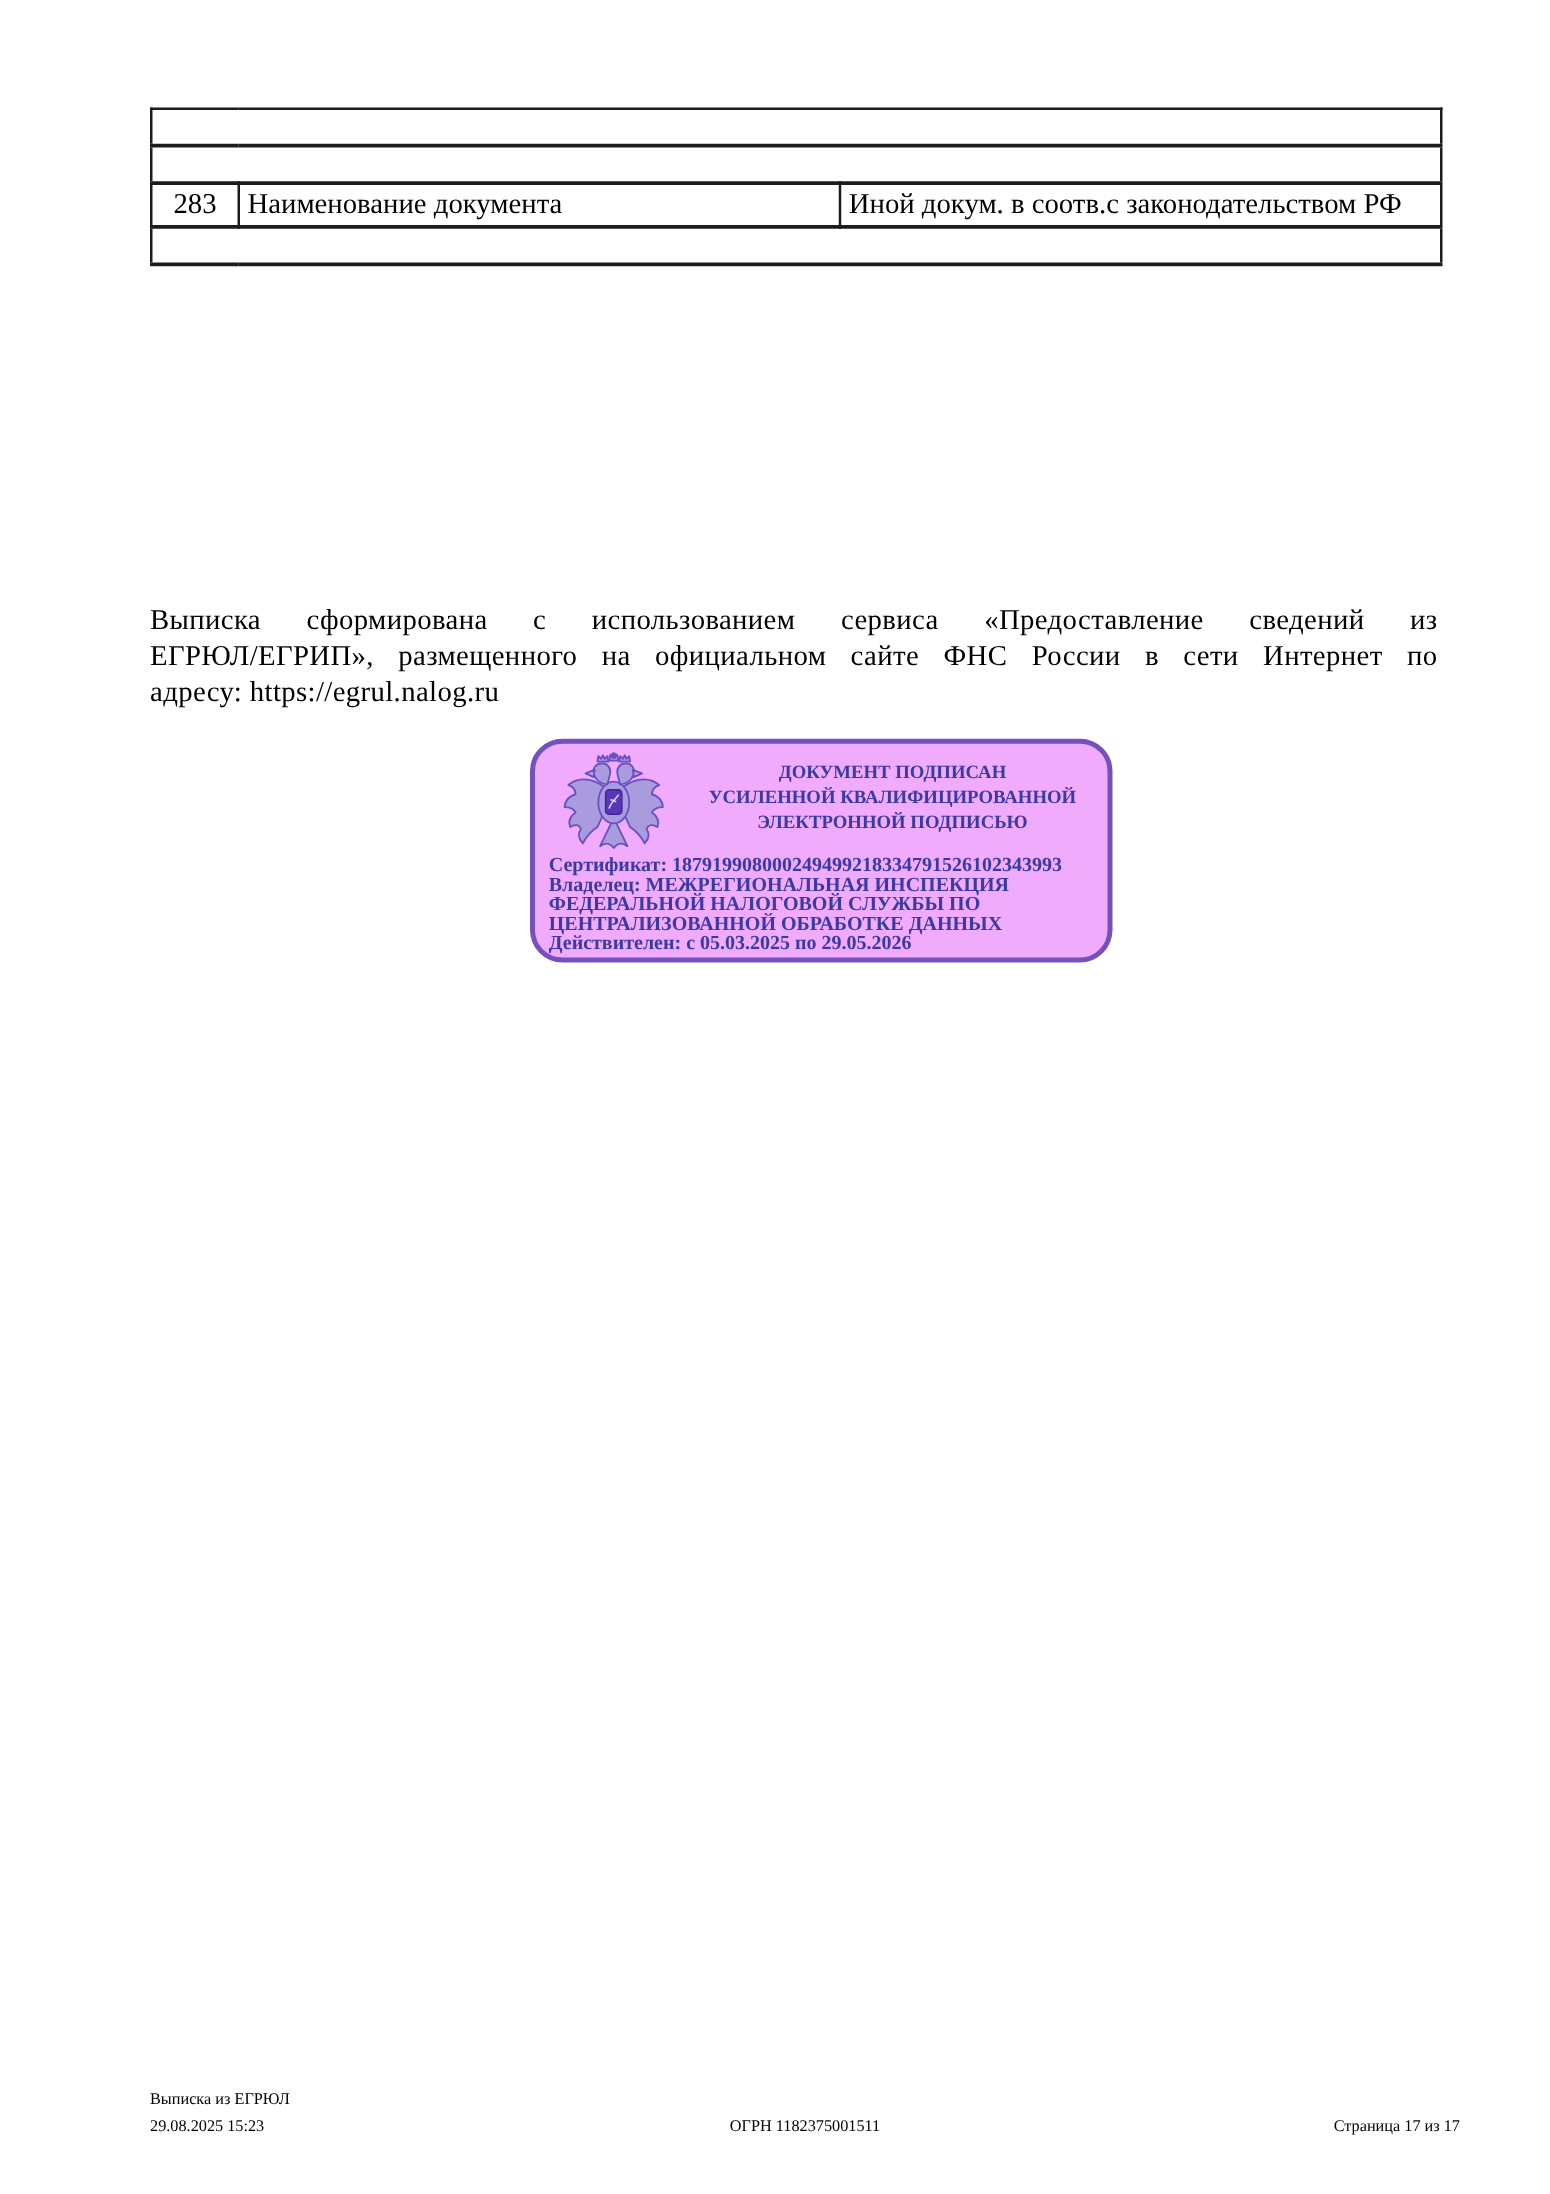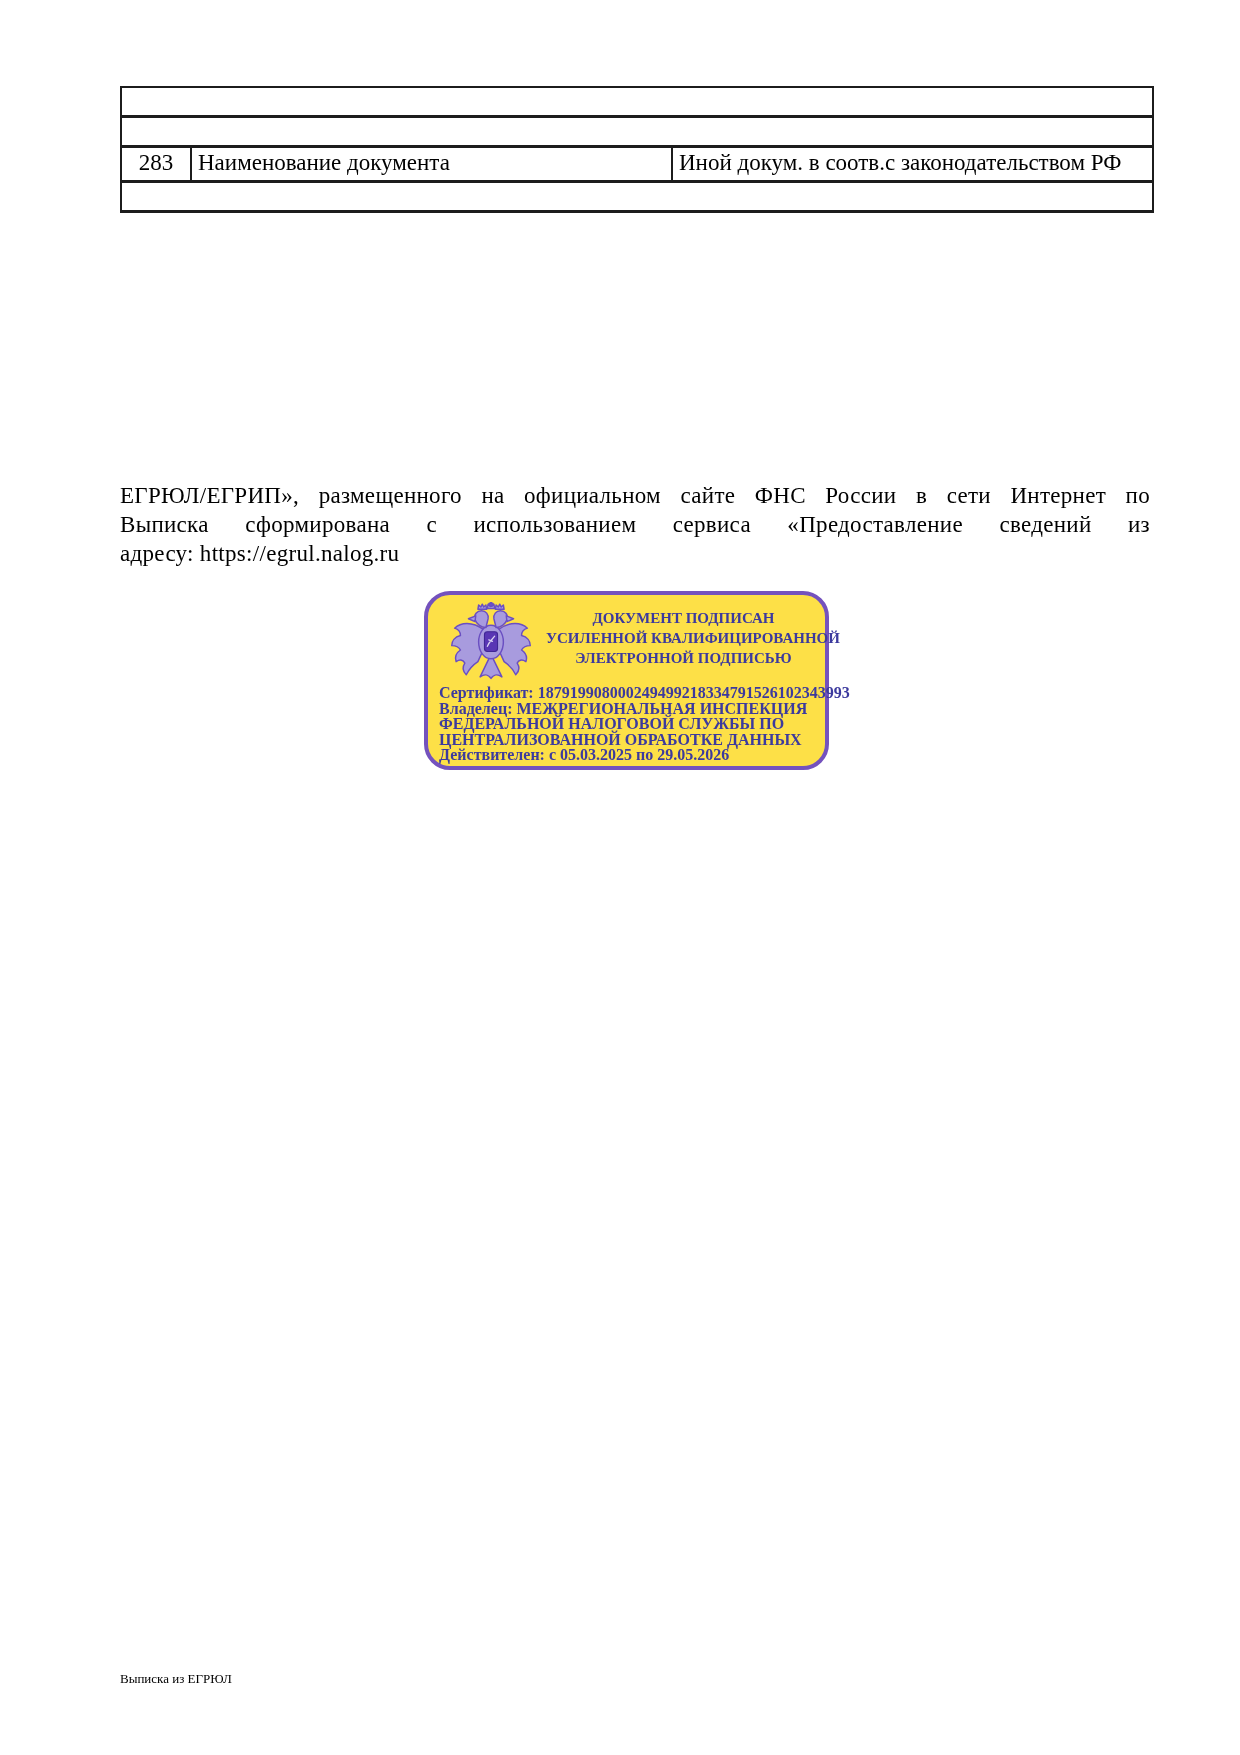--- a/index.html
+++ b/index.html
@@ -30,23 +30,23 @@
 
   
   .note {
     position: absolute; left: 120px; top: 481px; width: 1030px;
     font-size: 23px; line-height: 29px; letter-spacing: 0.3px;
   }
   .note .j { text-align: justify; text-align-last: justify; }
 
   
   .stamp {
-    position: absolute; left: 424px; top: 591px; width: 405px; height: 179px;
+    position: absolute; left: 424px; top: 591px; width: 466px; height: 179px;
     border: 4px solid #7452bd; border-radius: 26px; box-sizing: border-box;
-    background: #fde047;
+    background: #f0abfc;
   }
   .stamp-heading {
     position: absolute; left: 118px; right: 4px; top: 13px;
     text-align: center; color: #3c3a9e; font-weight: bold;
     font-size: 15px; line-height: 20px;
   }
   .stamp-heading div { white-space: nowrap; }
   .stamp-details {
     position: absolute; left: 11px; top: 90px; width: 372px;
     color: #3c3a9e; font-weight: bold; font-size: 16px; line-height: 15.5px;
@@ -86,22 +86,22 @@
         <td class="val">Иной докум. в соотв.с законодательством РФ</td>
       </tr>
       <tr class="sep">
         <td colspan="3"></td>
       </tr>
     </tbody>
   </table>
 </div>
 
 <div class="note">
+  <div class="j">Выписка сформирована с использованием сервиса «Предоставление сведений из</div>
   <div class="j">ЕГРЮЛ/ЕГРИП», размещенного на официальном сайте ФНС России в сети Интернет по</div>
-  <div class="j">Выписка сформирована с использованием сервиса «Предоставление сведений из</div>
   <div>адресу: https://egrul.nalog.ru</div>
 </div>
 
 <div class="stamp">
   <svg class="eagle" viewBox="0 0 120 110" xmlns="http://www.w3.org/2000/svg">
     <g fill="#a89bde" stroke="#6a4fc2" stroke-width="2" stroke-linejoin="round">
 
       <path d="M50 38 C34 26 18 28 10 36 C16 38 18 42 18 46 C10 48 6 54 6 60 C12 60 16 62 18 66 C12 70 10 76 12 82 C18 78 22 80 24 84 C20 90 22 96 26 100 C30 92 36 86 42 82 L52 60 Z"></path>
 
       <path d="M70 38 C86 26 102 28 110 36 C104 38 102 42 102 46 C110 48 114 54 114 60 C108 60 104 62 102 66 C108 70 110 76 108 82 C102 78 98 80 96 84 C100 90 98 96 94 100 C90 92 84 86 78 82 L68 60 Z"></path>
@@ -135,13 +135,18 @@
 
   <div class="stamp-details">
     <div><span class="lbl">Сертификат:</span><span>187919908000249499218334791526102343993</span></div>
     <div><span class="lbl">Владелец:</span><span>МЕЖРЕГИОНАЛЬНАЯ ИНСПЕКЦИЯ ФЕДЕРАЛЬНОЙ НАЛОГОВОЙ СЛУЖБЫ ПО ЦЕНТРАЛИЗОВАННОЙ ОБРАБОТКЕ ДАННЫХ</span></div>
     <div><span class="lbl">Действителен:</span><span>с 05.03.2025 по 29.05.2026</span></div>
   </div>
 </div>
 
 <div class="footer">
   <div>Выписка из ЕГРЮЛ</div>
+  <div class="row2">
+    <div>29.08.2025 15:23</div>
+    <div class="c">ОГРН 1182375001511</div>
+    <div class="r">Страница 17 из 17</div>
+  </div>
 </div>
 
 </body></html>

